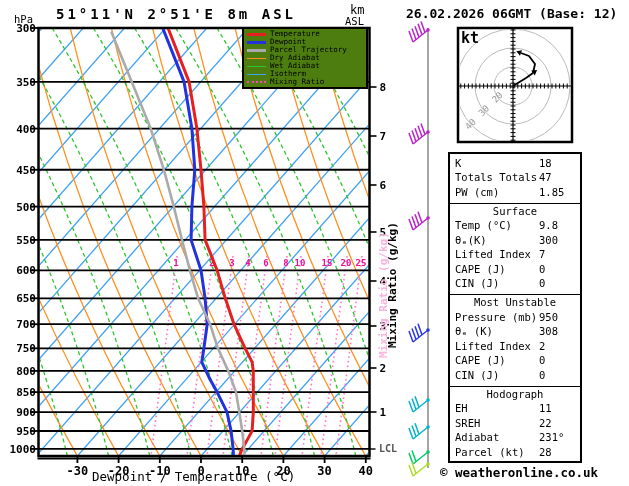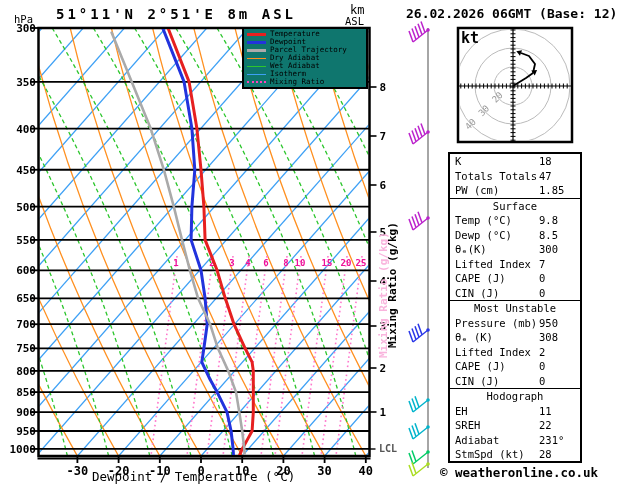--- a/index.html
+++ b/index.html
@@ -14,21 +14,21 @@
   .lbl-date{left:406px;top:6px;font-size:13px;font-weight:bold;}
   .lbl-kt{left:461px;top:29px;font-size:15px;font-weight:bold;}
   .lbl-lcl{left:379px;top:443px;font-size:10px;font-weight:bold;color:#555;text-align:center;}
   .lbl-xaxis{left:92px;top:469px;width:246px;text-align:left;font-size:12.5px;}
   .lbl-mix-black{left:386px;top:198px;height:150px;font-size:11px;font-weight:bold;
      writing-mode:vertical-rl;transform:rotate(180deg);}
   .lbl-mix-pink{left:377px;top:208px;height:150px;font-size:11px;font-weight:bold;color:#f9b4dd;
      writing-mode:vertical-rl;transform:rotate(180deg);}
   .lbl-copy{left:440px;top:465px;font-size:12.5px;font-weight:bold;}
   
-  .legend{left:242px;top:27px;width:126px;height:62px;border:2px solid #000;background:#0f766e;
+  .legend{left:242px;top:27px;width:126px;height:62px;border:2px solid #000;background:#4d7c0f;
           display:flex;flex-direction:column;justify-content:space-around;padding:1px 0;box-sizing:border-box;}
   .leg-row{display:flex;align-items:center;height:8px;}
   .leg-sample{width:19px;margin-left:3px;margin-right:4px;flex:0 0 auto;}
   .leg-text{font-size:7.5px;line-height:8px;}
   
   .datatable{left:448px;top:152px;width:134px;height:311px;border:2px solid #000;background:#fff;
              box-sizing:border-box;display:flex;flex-direction:column;justify-content:space-around;
              font-size:10.5px;}
   .tsec{border-top:1.5px solid #000;}
   .tsec:first-child{border-top:none;}
@@ -400,24 +400,20 @@
           <span class="tval">1.85</span>
         </div>
       </div>
       <div class="tsec">
         <div class="thead">Surface</div>
         <div class="trow">
           <span class="tlabel">Temp (°C)</span>
           <span class="tval">9.8</span>
         </div>
         <div class="trow">
-          <span class="tlabel">Dewp (°C)</span>
-          <span class="tval">8.5</span>
-        </div>
-        <div class="trow">
           <span class="tlabel">θₑ(K)</span>
           <span class="tval">300</span>
         </div>
         <div class="trow">
           <span class="tlabel">Lifted Index</span>
           <span class="tval">7</span>
         </div>
         <div class="trow">
           <span class="tlabel">CAPE (J)</span>
           <span class="tval">0</span>
@@ -458,18 +454,18 @@
         </div>
         <div class="trow">
           <span class="tlabel">SREH</span>
           <span class="tval">22</span>
         </div>
         <div class="trow">
           <span class="tlabel">Adiabat</span>
           <span class="tval">231°</span>
         </div>
         <div class="trow">
-          <span class="tlabel">StmSpd (kt)</span>
+          <span class="tlabel">Parcel (kt)</span>
           <span class="tval">28</span>
         </div>
       </div>
     </div>
 </div>
 
 </body></html>

